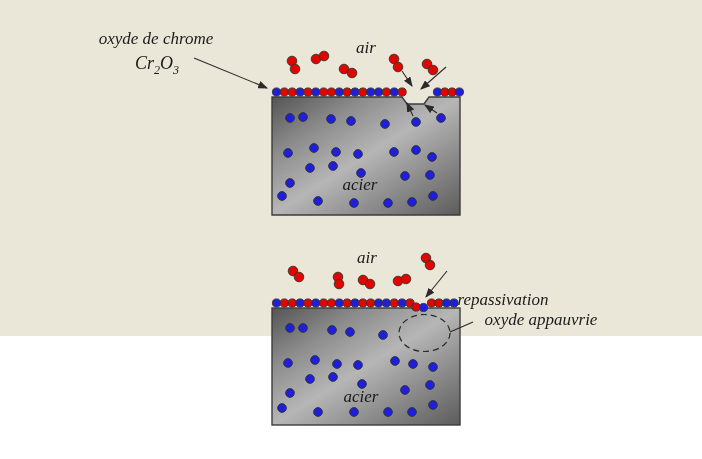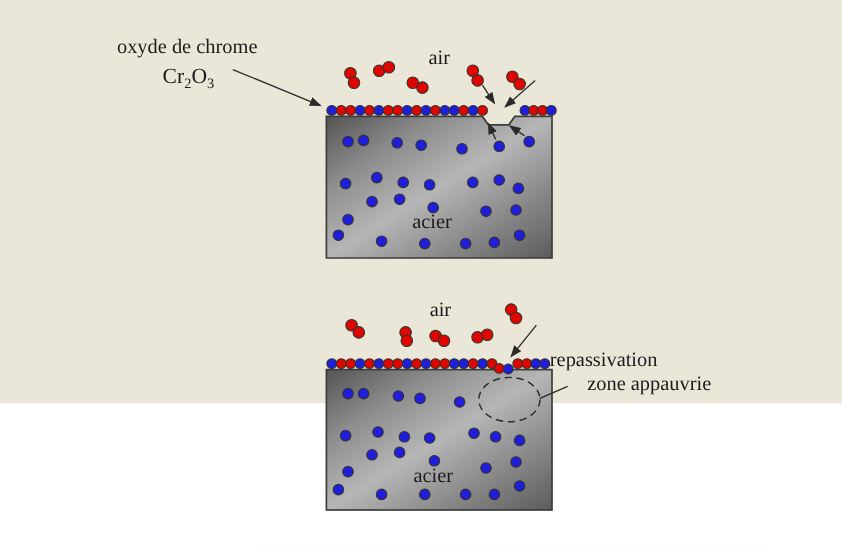--- a/index.html
+++ b/index.html
@@ -2,20 +2,21 @@
 <html><head>
 <meta charset="utf-8">
 <style>
   html,body{margin:0;padding:0;}
   body{width:702px;height:459px;overflow:hidden;}
   .canvas{
     position:relative;
     width:702px;height:336px;
     background:#eae7d8;
     font-family:"Liberation Serif","DejaVu Serif",serif;
+    font-style:italic;
   }
   #diagram{position:absolute;left:0;top:0;width:702px;height:459px;}
   .lbl{
     position:absolute;
     transform:translateX(-50%);
     white-space:nowrap;
     font-size:17px;
     color:#1b1b1b;
     line-height:1.1;
     text-align:center;
@@ -173,17 +174,17 @@
 
   <div class="lbl" style="left: 366px; top: 39px; color: rgb(27, 27, 27);">air</div>
 
 
   <div class="lbl" style="left: 360px; top: 176px; color: rgb(27, 27, 27);">acier</div>
 
   <div class="lbl" style="left: 367px; top: 249px; color: rgb(27, 27, 27);">air</div>
 
   <div class="lbl" style="left: 503px; top: 255px; color: rgb(27, 27, 27); margin-top: 36px;">repassivation</div>
 
-  <div class="lbl" style="left: 541px; top: 311px; color: rgb(27, 27, 27);">zone appauvrie</div>
+  <div class="lbl" style="left: 541px; top: 311px; color: rgb(27, 27, 27);">oxyde appauvrie</div>
 
 
   <div class="lbl" style="left: 361px; top: 388px; color: rgb(27, 27, 27);">acier</div>
 </div>
 
 </body></html>

